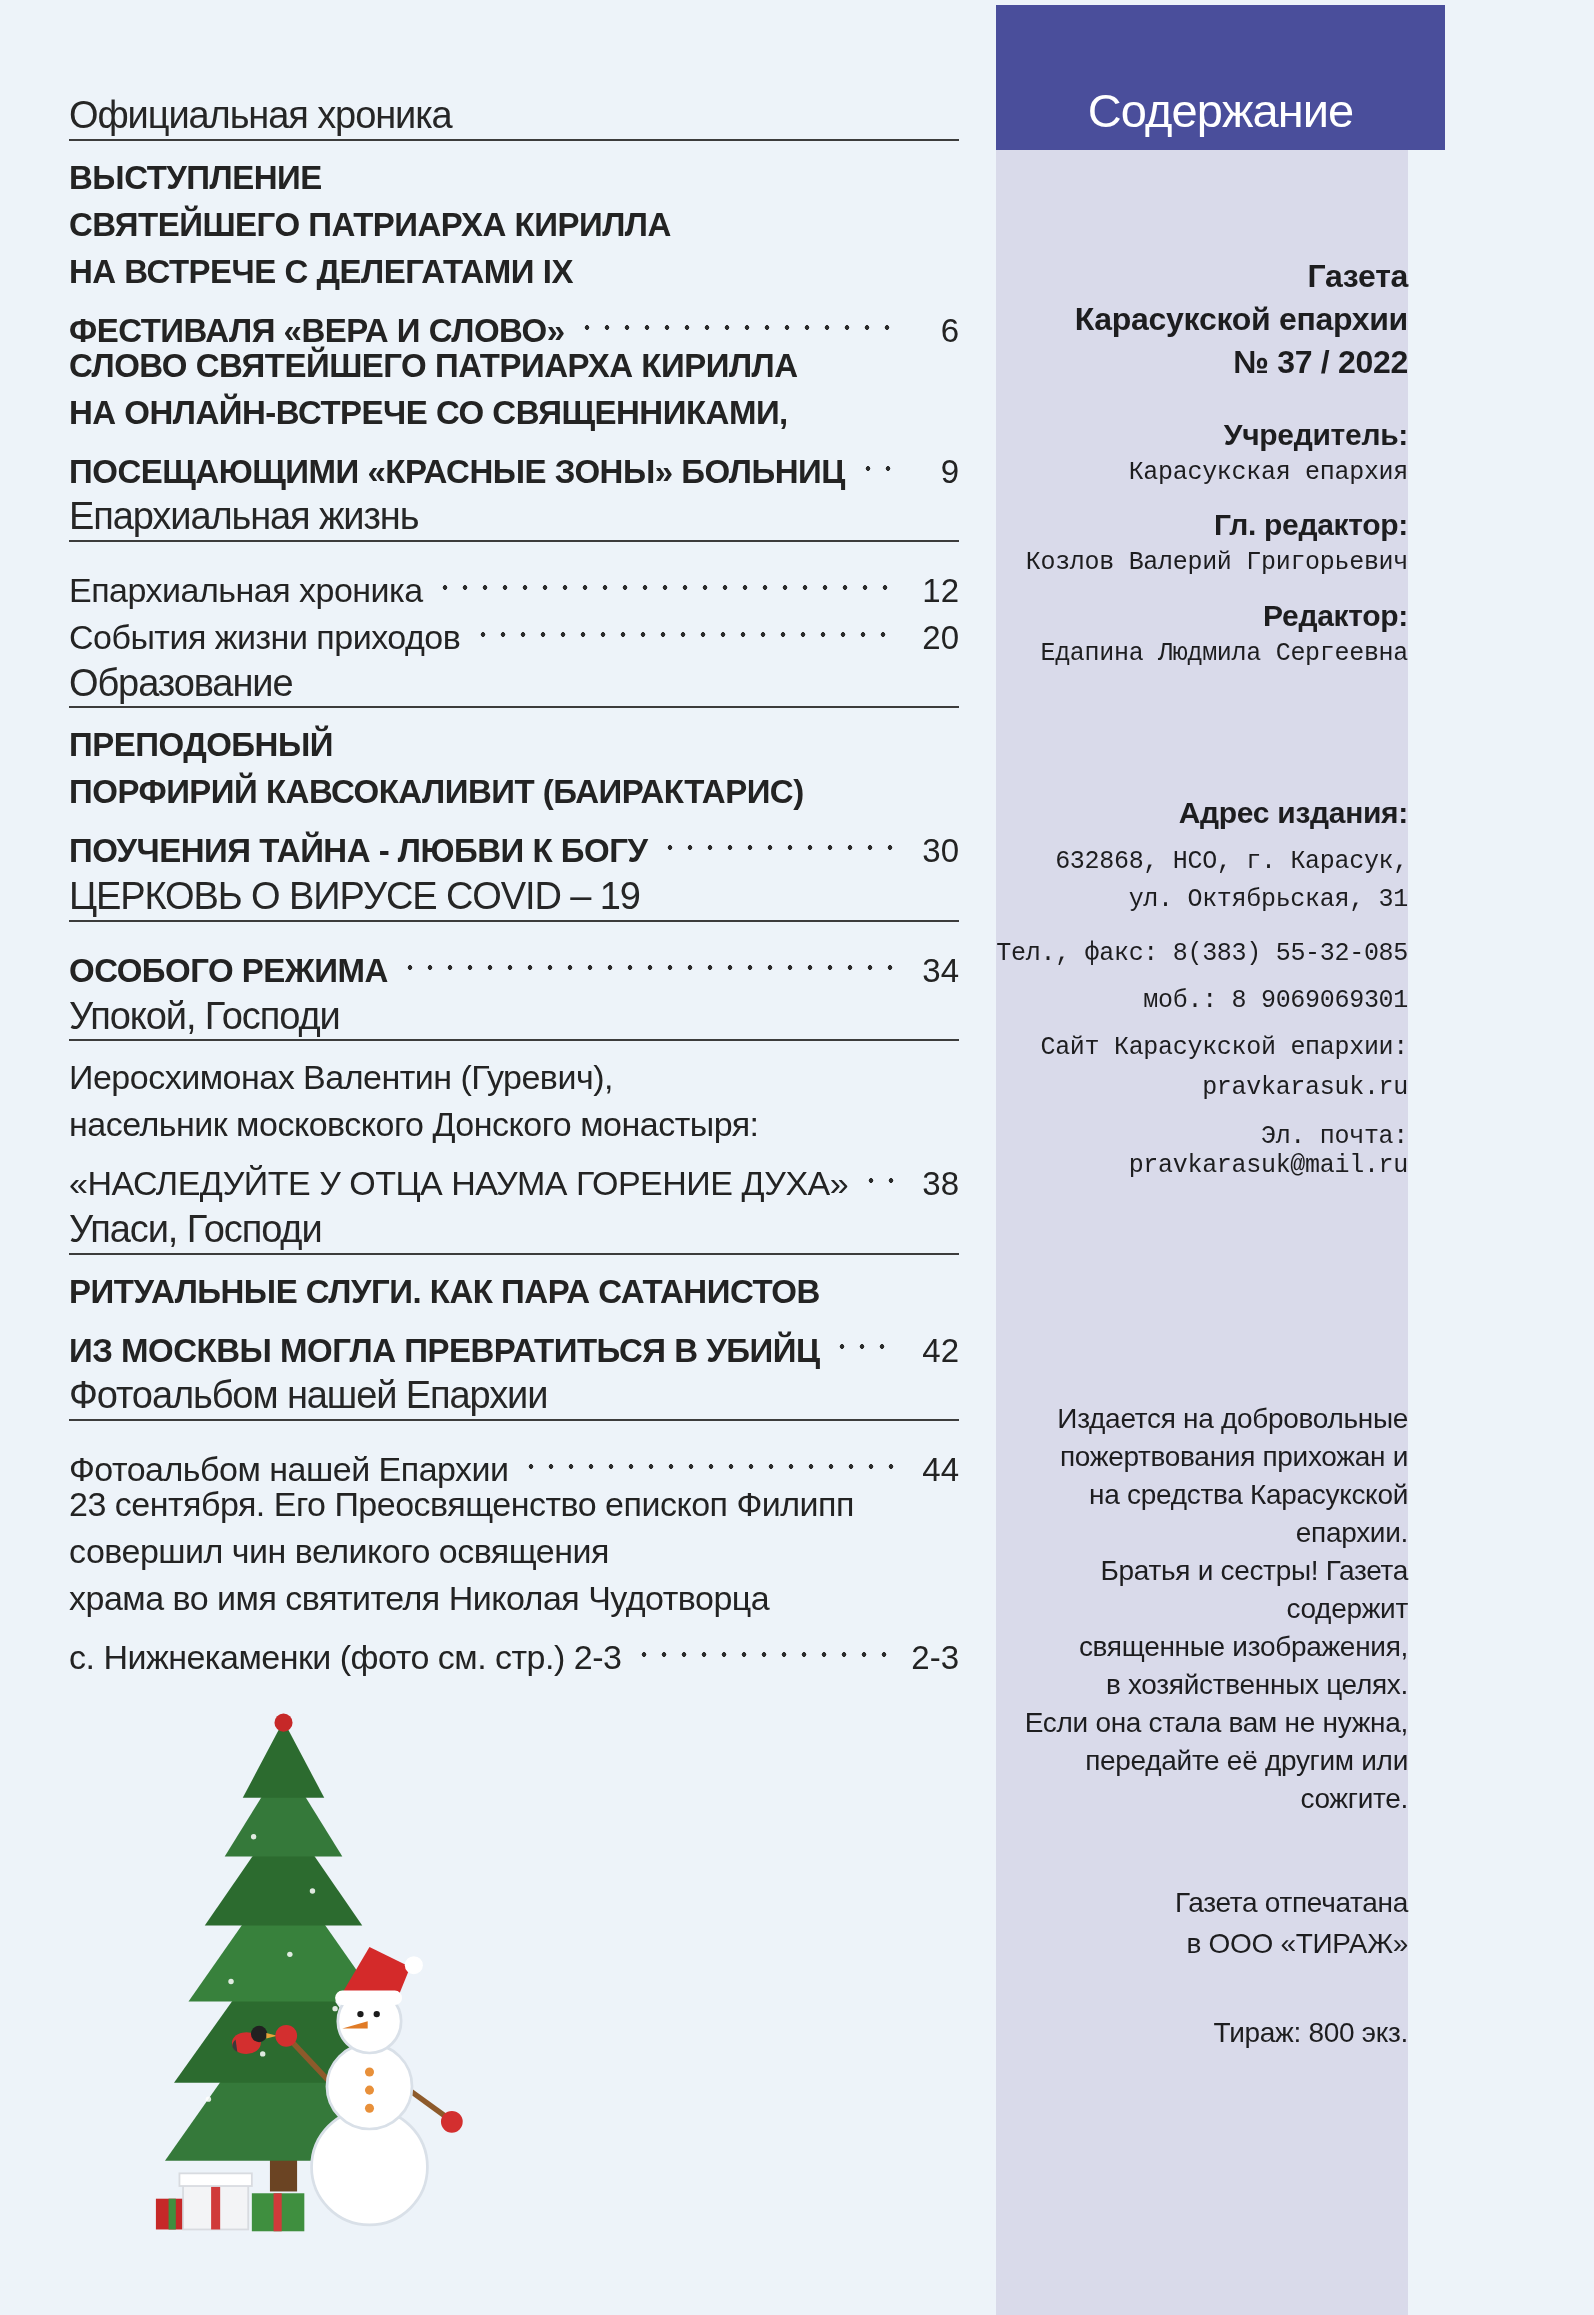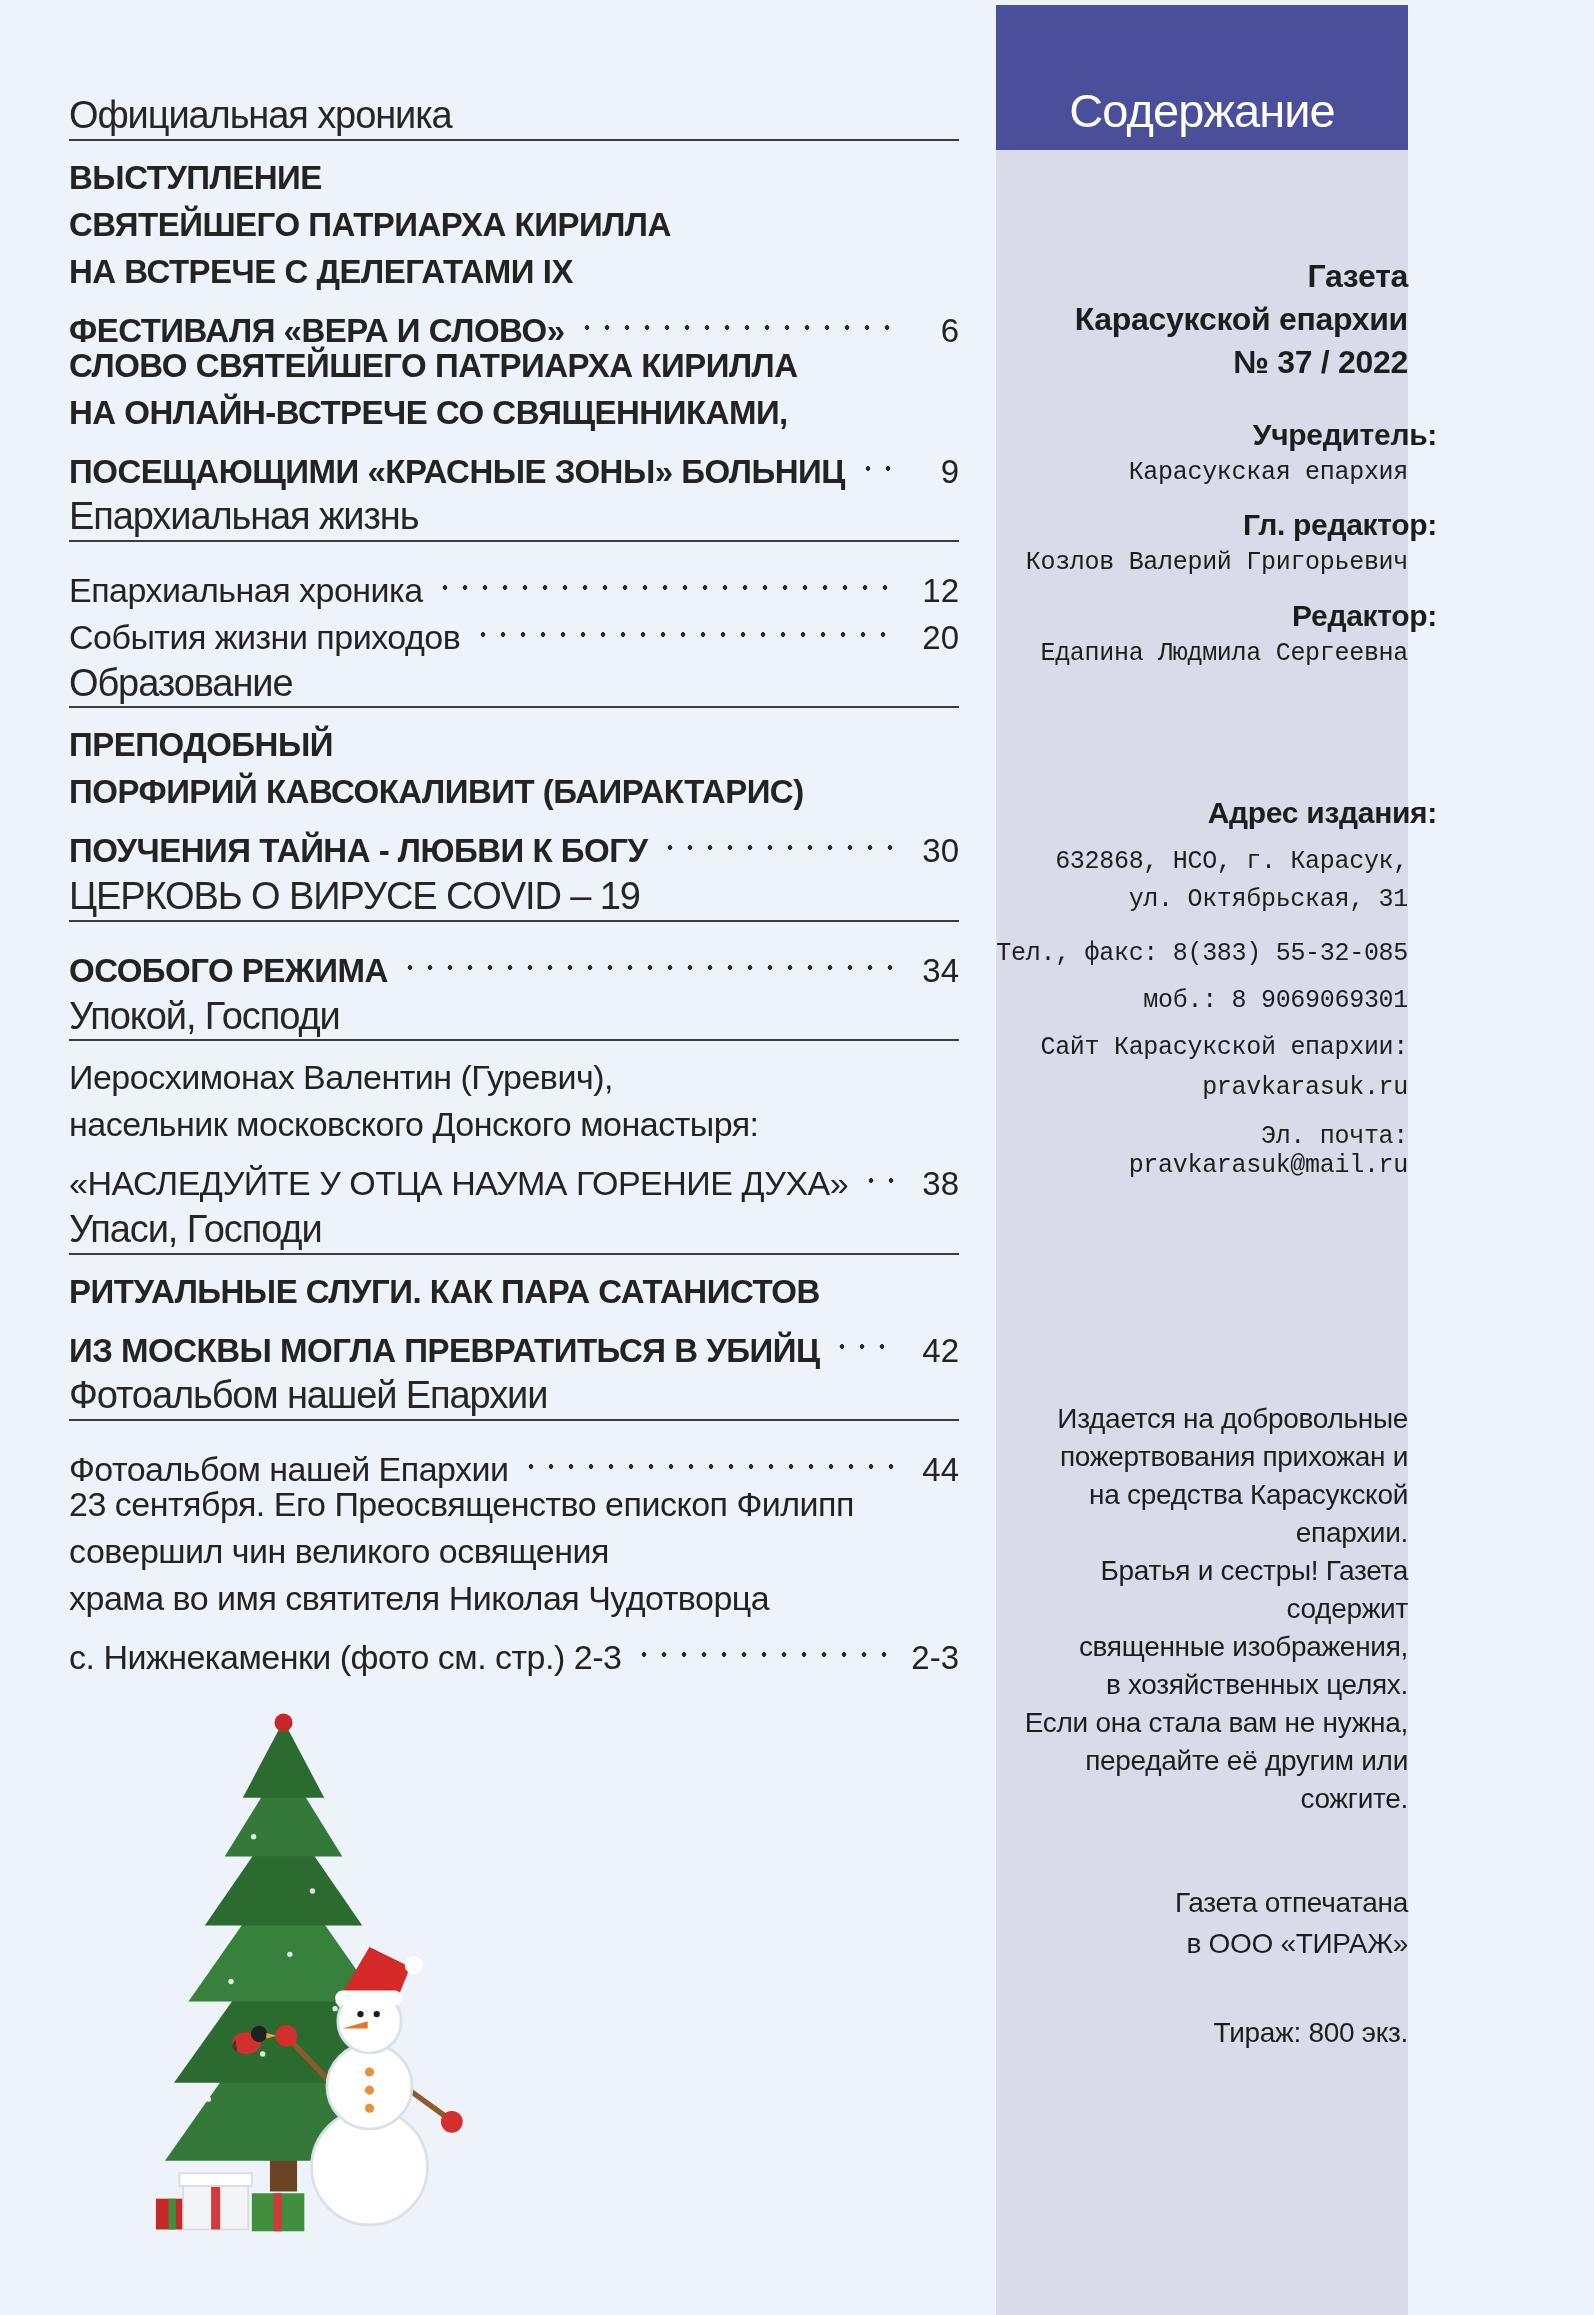--- a/index.html
+++ b/index.html
@@ -24,29 +24,29 @@
     flex:1;height:47px;margin:0 9px 0 12.7px;
     background-image:radial-gradient(circle,#2b2b2b 2.2px,transparent 2.6px);
     background-size:20px 7.2px;background-repeat:repeat-x;
     background-position:left calc(100% - 11px);
   }
   .toc-line .pg{min-width:56px;text-align:right;font-size:33px;font-weight:500;}
 
   
   .sidebar{position:absolute;left:996px;top:0;width:412px;height:2316px;}
   .sidebar-head{
-    position:absolute;left:0;top:5.4px;width:412px;height:145px;background:#4a4e9b;color:#ffffff;
+    position:absolute;left:0;top:5.4px;width:449px;height:145px;background:#4a4e9b;color:#ffffff;
     display:flex;align-items:flex-end;justify-content:center;
     padding-bottom:12.7px;box-sizing:border-box;
     font-size:47px;font-weight:400;letter-spacing:-0.9px;
   }
   .sidebar-panel{position:absolute;left:0;top:150px;width:412px;height:2166px;background:#d9daea;}
   .sb{position:absolute;left:0;width:412px;text-align:right;letter-spacing:-0.3px;color:#1d1d1f;}
   .sb-title{font-size:32px;font-weight:700;line-height:43px;}
-  .sb-label{font-size:30px;font-weight:700;margin-left:29px;}
+  .sb-label{font-size:30px;font-weight:700;}
   .sb-value{font-size:25px;font-weight:400;font-family:Liberation Mono, monospace;}
   .sb-note{font-size:28px;font-weight:400;line-height:38px;}
   .sb-print{font-size:28px;font-weight:400;line-height:41px;}
 
   
   .artwork{position:absolute;left:145px;top:1710px;width:344px;height:543px;}
 </style>
 </head>
 <body>
 

